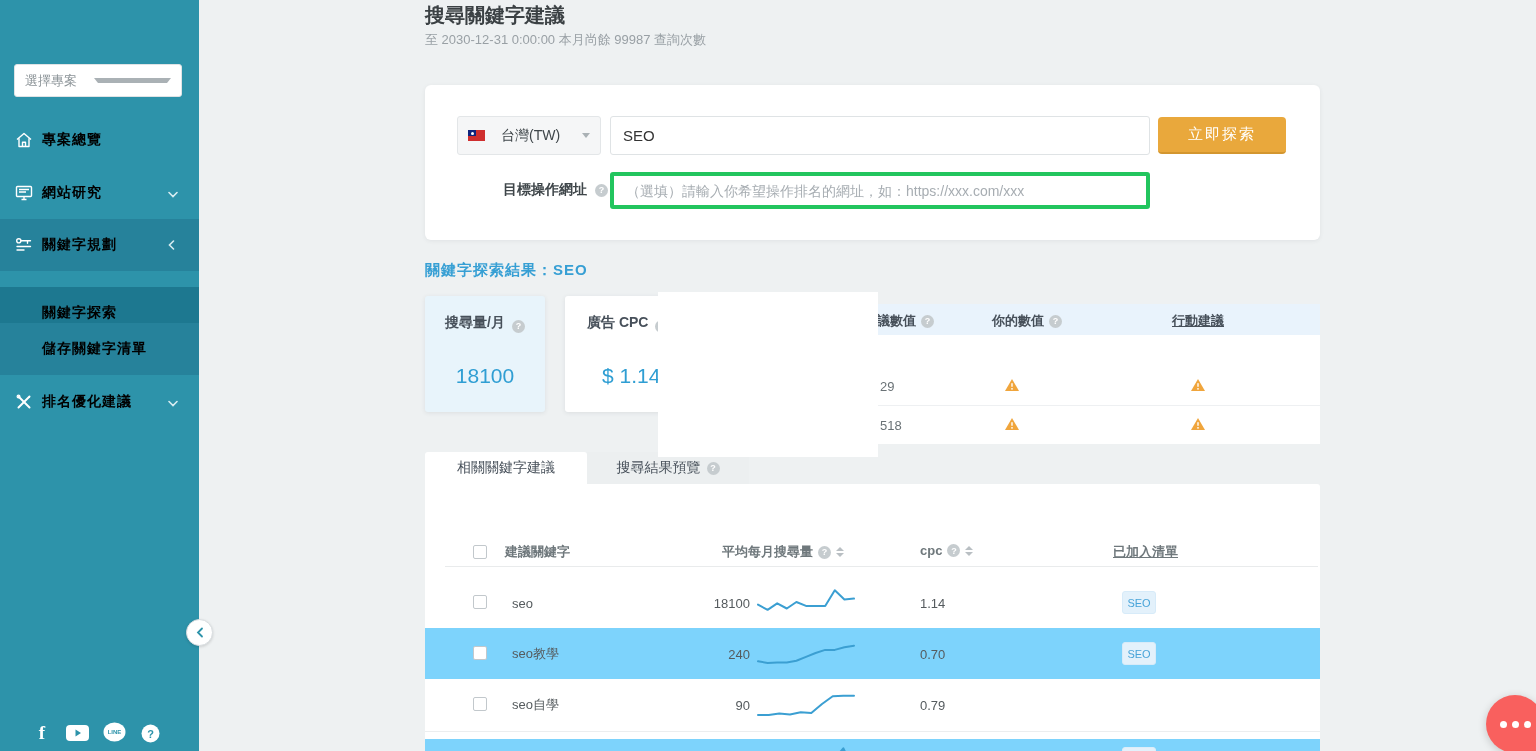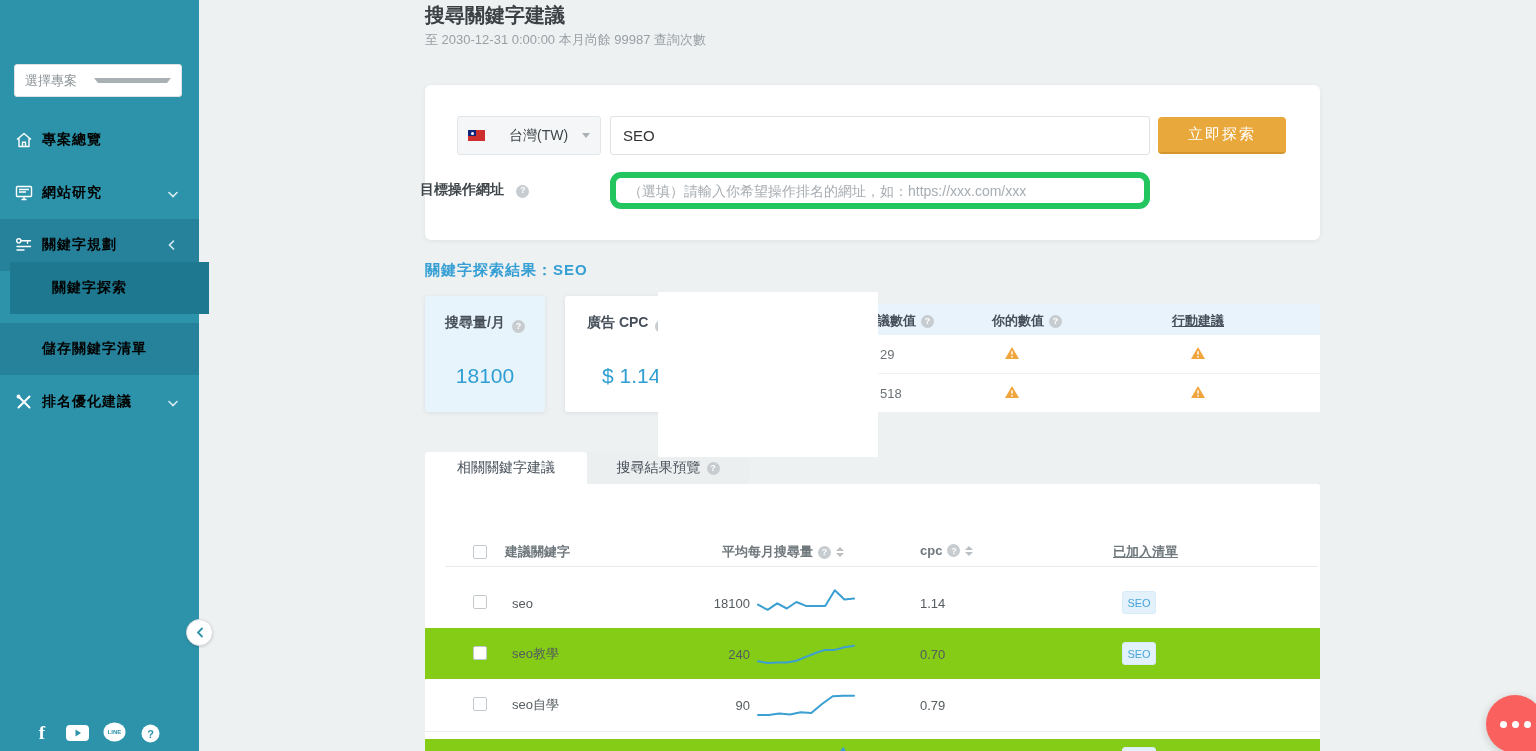--- a/index.html
+++ b/index.html
@@ -27,63 +27,63 @@
 
   
   .page-title{left:425px;top:0px;font-size:20px;font-weight:bold;color:#3b4144;line-height:30px;}
   .quota{left:425px;top:30px;font-size:13px;color:#979fa0;color:#99a0a5;line-height:20px;}
 
   
   .search-card{left:425px;top:85px;width:895px;height:155px;background:#fff;border-radius:6px;
     box-shadow:0 1px 4px rgba(60,70,80,.08);}
   .country-select{left:457px;top:116px;width:144px;height:39px;background:#f5f6f7;border:1px solid #e3e6e8;
     border-radius:3px;box-sizing:border-box;display:flex;align-items:center;padding:0 10px;cursor:pointer;}
-  .country-select .name{font-size:14px;color:#3f464a;margin-left:24px;flex:1;}
+  .country-select .name{font-size:14px;color:#3f464a;margin-left:16px;flex:1;}
   .flag{width:17px;height:11px;background:#cf2e2e;position:relative;flex:none;}
   .flag:before{content:"";position:absolute;left:0;top:0;width:8px;height:6px;background:#10247c;}
   .flag:after{content:"";position:absolute;left:2.5px;top:1.5px;width:3px;height:3px;background:#fff;border-radius:50%;}
   .kw-input{left:610px;top:116px;width:540px;height:39px;border:1px solid #dfe3e5;border-radius:3px;
     box-sizing:border-box;font-size:15px;color:#333;padding:0 12px;outline:none;font-family:inherit;}
   .search-btn{left:1158px;top:117px;width:128px;height:37px;background:#e9a83c;border:none;border-bottom:2px solid #d3962f;
     border-radius:4px;color:#fff;font-size:15px;letter-spacing:2px;cursor:pointer;font-family:inherit;}
-  .target-label{left:420px;top:181px;width:188px;font-size:14px;font-weight:bold;color:#3f464a;font-family:Liberation Mono, monospace;}
-  .target-input{left:610px;top:172px;width:540px;height:37px;border:6px solid #22c55e;border-radius:11px;
+  .target-label{left:420px;top:181px;width:188px;text-align:right;font-size:14px;font-weight:bold;color:#3f464a;}
+  .target-input{left:610px;top:172px;width:540px;height:37px;border:4px solid #22c55e;border-radius:3px;
     box-sizing:border-box;font-size:14px;color:#333;padding:0 12px;outline:none;font-family:inherit;}
   .target-input::placeholder{color:#a7adb2;}
 
   
   .results-heading{left:425px;top:261px;font-size:15px;font-weight:bold;color:#369fd4;letter-spacing:1px;}
   .stat-card{border-radius:3px;box-shadow:0 1px 4px rgba(60,70,80,.10);}
   .stat-card .s-lbl{position:absolute;top:18px;width:100%;text-align:center;font-size:14px;font-weight:bold;color:#47505a;}
   .stat-card .s-val{position:absolute;top:68px;width:100%;text-align:center;font-size:21px;color:#2f9ed3;}
   .card1{left:425px;top:296px;width:120px;height:116px;background:#e8f4fb;}
   .card2{left:565px;top:296px;width:205px;height:116px;background:#fff;}
   .card2 .s-lbl{text-align:left;padding-left:22px;box-sizing:border-box;}
   .card2 .s-val{text-align:left;padding-left:37px;box-sizing:border-box;}
 
   .metric-table{left:700px;top:304px;width:620px;height:107px;background:#fff;}
   .mt-header{position:absolute;left:0;top:0;width:620px;height:31px;background:#e9f3fc;}
   .mt-h{position:absolute;top:8px;font-size:13px;font-weight:bold;color:#47505a;display:flex;align-items:center;gap:5px;}
-  .mt-row{position:absolute;left:0;width:620px;height:38px;background:#fff;}
+  .mt-row{position:absolute;left:0;width:620px;height:38px;background:#fff;margin-top:32px;}
   .mt-val{position:absolute;left:180px;top:12px;font-size:13px;color:#6a7276;}
   .overlay-box{left:658px;top:292px;width:220px;height:165px;background:#ffffff;z-index:5;}
 
   
   .tab{top:452px;height:32px;display:flex;align-items:center;justify-content:center;gap:6px;cursor:pointer;
     font-size:14px;color:#47505a;box-sizing:border-box;}
   .tab1{left:425px;width:162px;background:#fff;border-radius:3px 3px 0 0;}
   .tab2{left:587px;width:162px;background:#eceff0;border-radius:0 3px 0 0;}
 
   
   .content-panel{left:425px;top:484px;width:895px;height:267px;background:#fff;border-radius:0 3px 3px 3px;}
   .kt-h{position:absolute;top:543px;font-size:13px;font-weight:bold;color:#6f787c;display:flex;align-items:center;gap:5px;}
   .kt-divider{left:445px;top:566px;width:873px;height:1px;background:#e9ebec;}
   .checkbox{width:14px;height:14px;background:#fff;border:1px solid #c2c8cc;border-radius:2px;box-sizing:border-box;cursor:pointer;}
   .kt-row{left:425px;width:895px;height:51px;}
-  .row-alt{background:#84cc16;}
+  .row-alt{background:#7dd3fc;}
   .kt-row .cb{position:absolute;left:48px;top:18px;}
   .kt-row .kw{position:absolute;left:87px;top:50%;transform:translateY(-50%);font-size:13px;color:#555b5e;}
   .kt-row .vol{position:absolute;left:255px;top:50%;transform:translateY(-50%);width:70px;text-align:right;font-size:13px;color:#555b5e;}
   .kt-row .spark{position:absolute;left:331px;top:10px;}
   .kt-row .cpc{position:absolute;left:495px;top:50%;transform:translateY(-50%);font-size:13px;color:#555b5e;}
   .badge{position:absolute;left:697px;top:14px;min-width:34px;height:23px;line-height:23px;text-align:center;
     background:#e3f1fb;border:1px solid #d7ebf9;border-radius:3px;font-size:11px;color:#49a4d9;box-sizing:border-box;}
 
   
   .help{display:inline-flex;width:13px;height:13px;border-radius:50%;background:#c6cccf;color:#fff;
@@ -148,21 +148,21 @@
           </svg>
       </span>
       <span class="lbl">關鍵字規劃</span>
       <span class="chev">
         <svg width="7" height="10" viewBox="0 0 7 10" fill="none" stroke="#d7ecf1" stroke-width="1.6" stroke-linecap="round">
             <polyline points="5.5,1 1.5,5 5.5,9"></polyline>
           </svg>
       </span>
     </div>
 
-    <div class="abs side-item bg-active" style="top:262px;margin-left:10px;">
+    <div class="abs side-item bg-active" style="top:287px;">
       <span class="lbl sub">關鍵字探索</span>
     </div>
 
     <div class="abs side-item" style="top:375px;height:53px;">
       <span class="icon">
         <svg width="20" height="20" viewBox="0 0 20 20" fill="none" stroke="#fff" stroke-width="2" stroke-linecap="round">
             <path d="M4.5 4.5 L15.5 15.5"></path>
             <path d="M15.5 4.5 L4.5 15.5"></path>
             <circle cx="4.5" cy="4.5" r="1.4" stroke-width="1.2"></circle>
           </svg>

